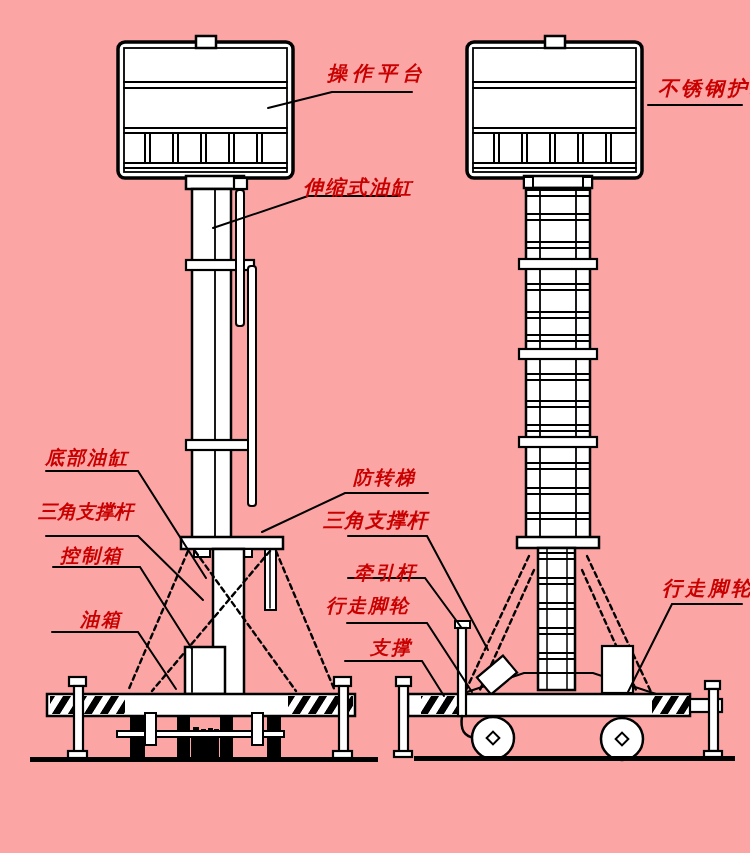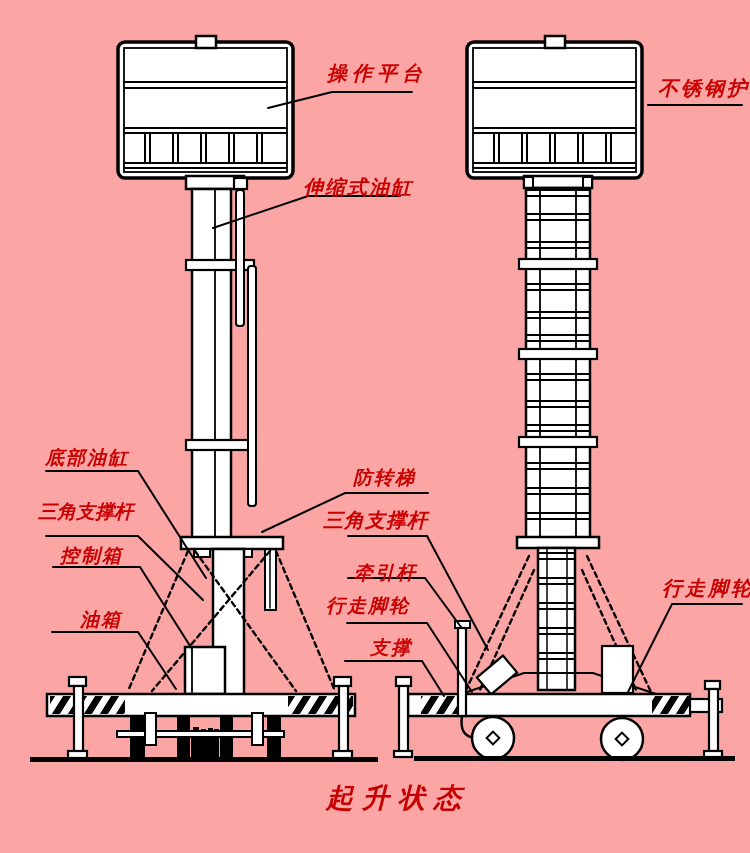--- a/index.html
+++ b/index.html
@@ -239,15 +239,14 @@
 <div class="lbl" style="left:38px;top:502px;letter-spacing:0px;">三角支撑杆</div>
 <div class="lbl" style="left:60px;top:546px;">控制箱</div>
 <div class="lbl" style="left:80px;top:610px;">油箱</div>
 <div class="lbl" style="left:353px;top:468px;">防转梯</div>
 <div class="lbl big" style="left:323px;top:509px;letter-spacing:1px;">三角支撑杆</div>
 <div class="lbl" style="left:354px;top:563px;">牵引杆</div>
 <div class="lbl" style="left:326px;top:596px;">行走脚轮</div>
 <div class="lbl" style="left:370px;top:638px;">支撑</div>
 <div class="lbl big" style="left:662px;top:577px;letter-spacing:3px;">行走脚轮</div>
 
-<div class="title">起升状态</div>
 
 </div>
 
 </body></html>

